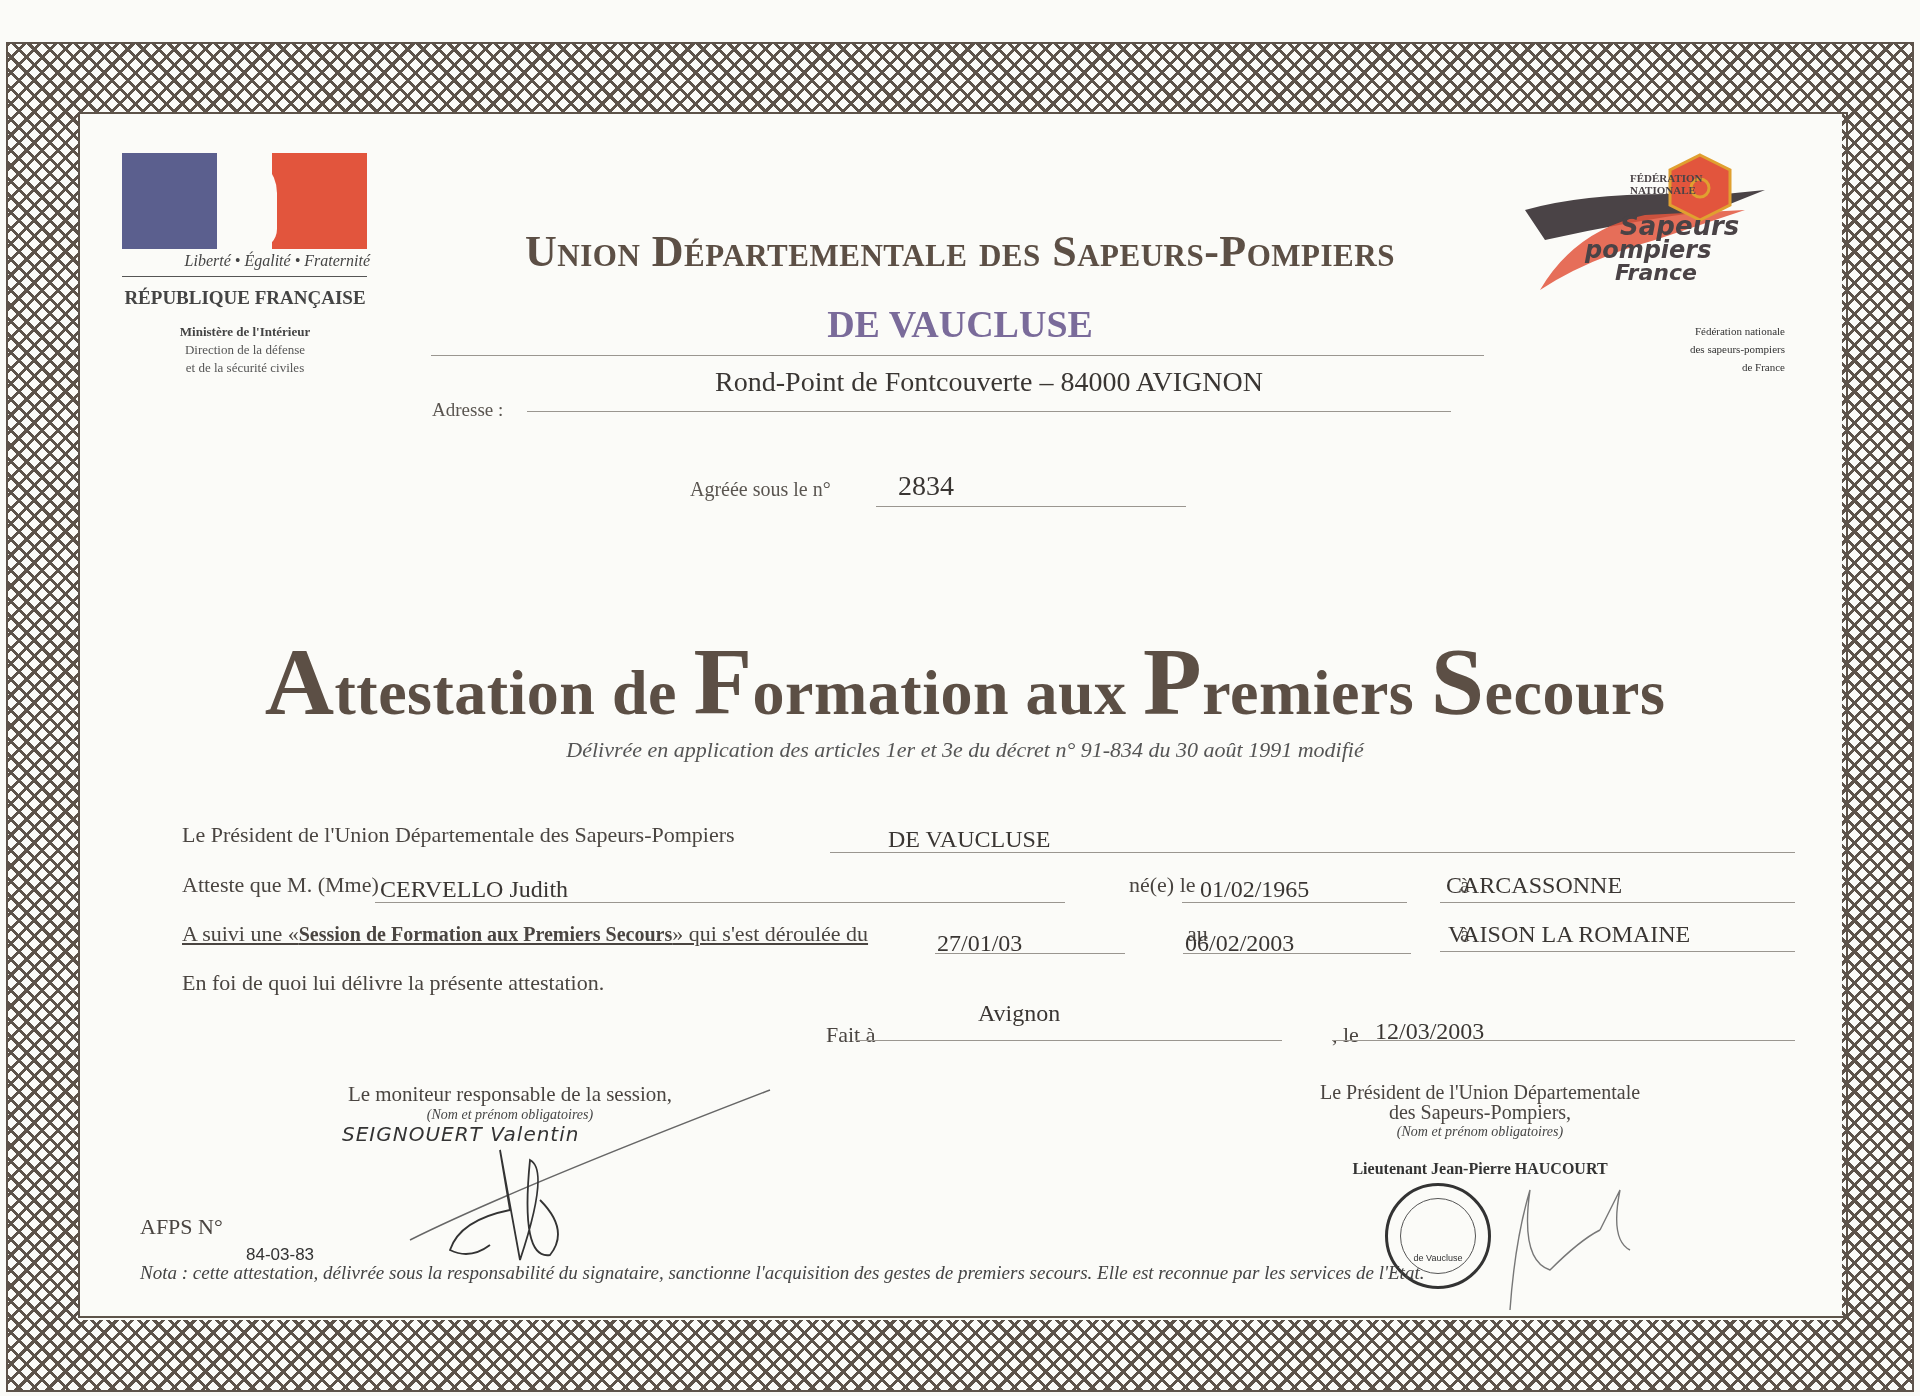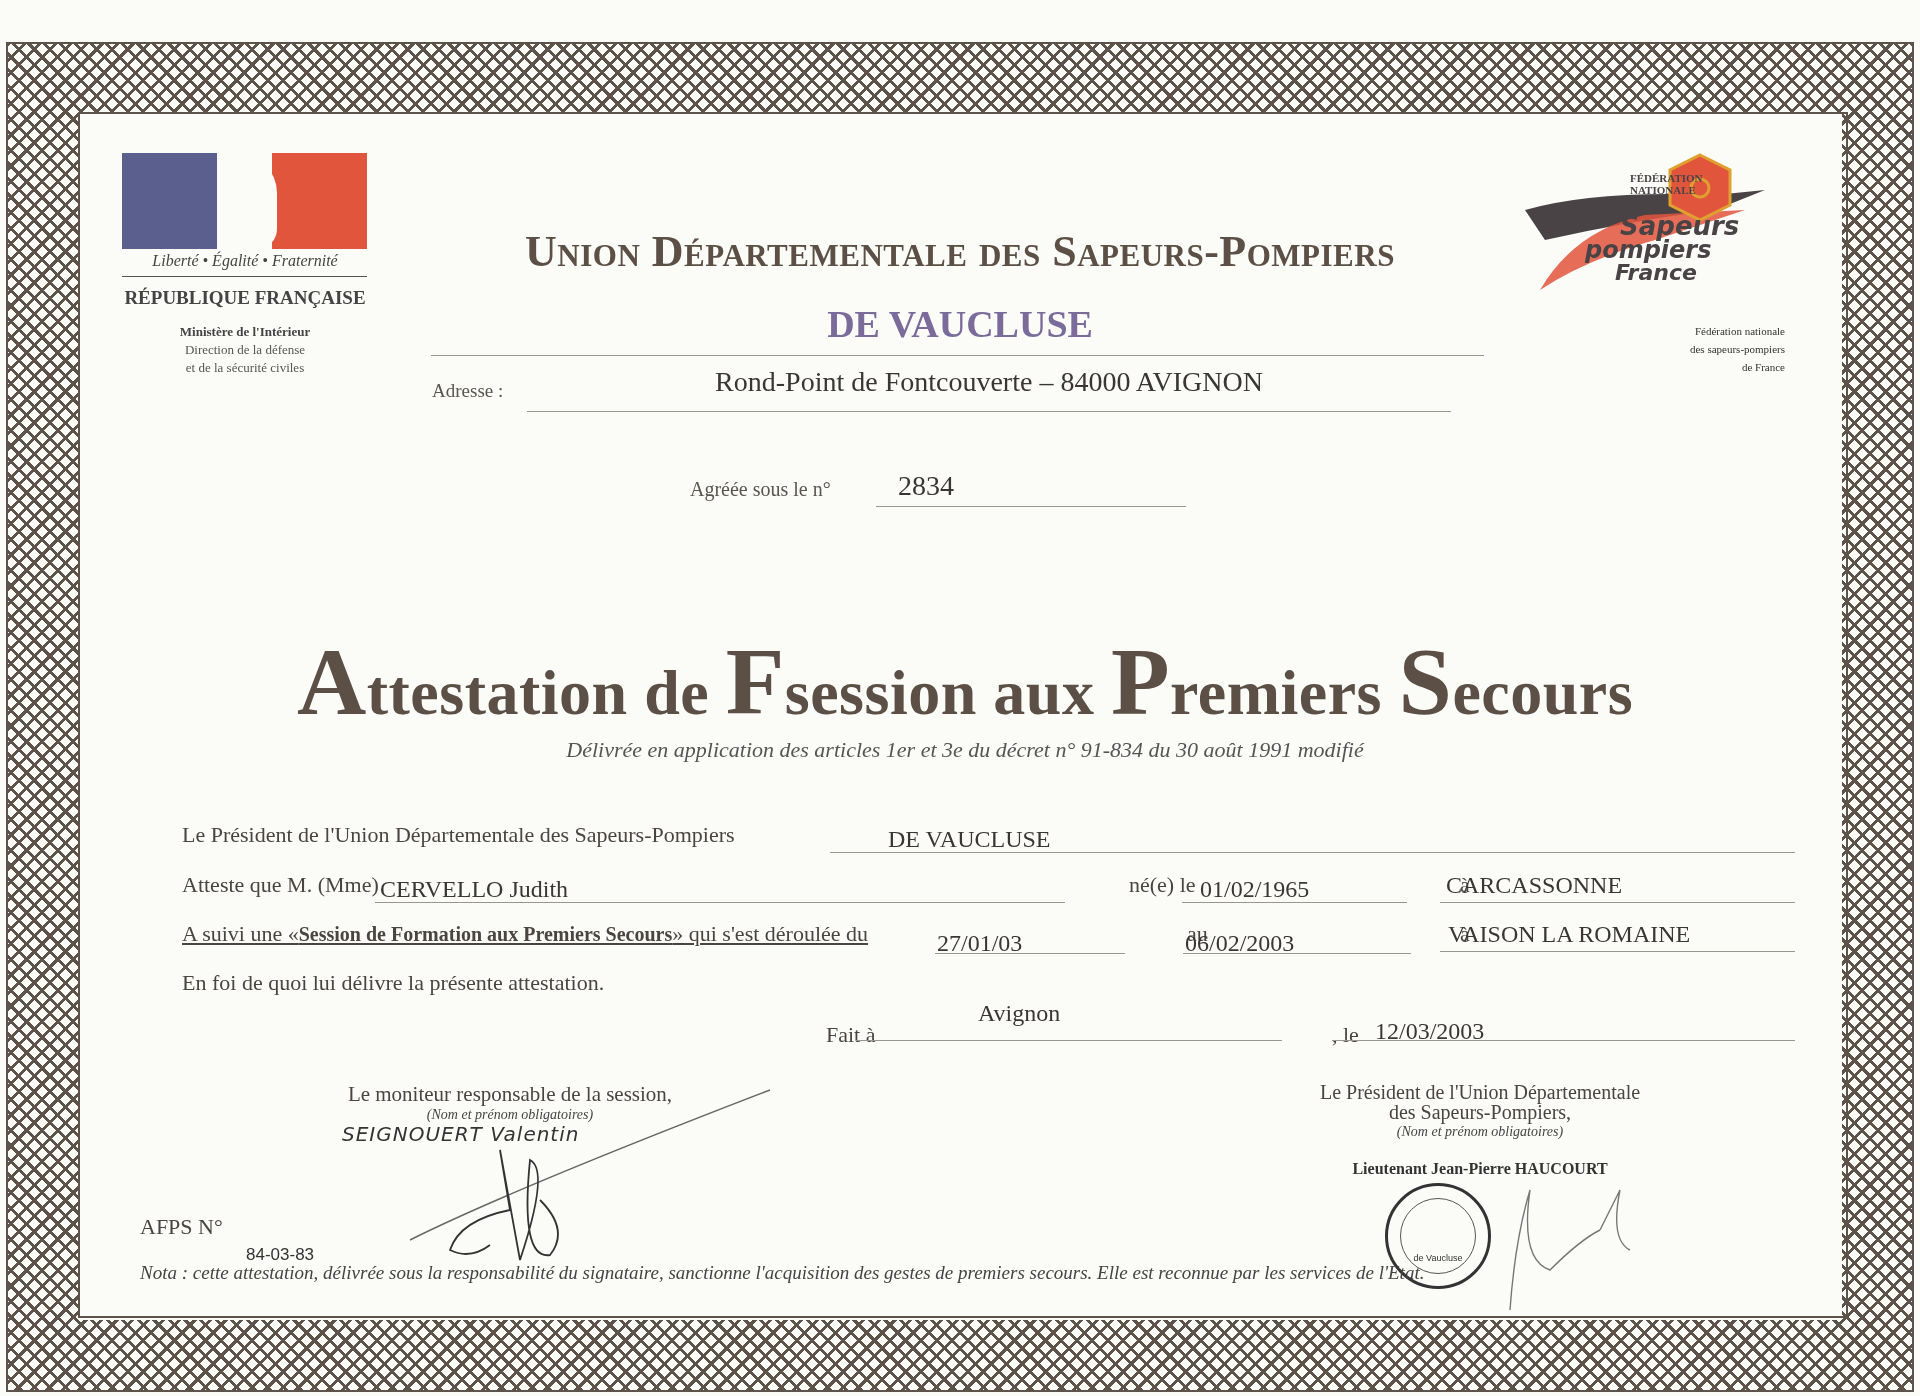--- a/index.html
+++ b/index.html
@@ -40,21 +40,21 @@
 
 <div class="border"></div>
 <div class="border-outer-line"></div>
 <div class="border-inner-line"></div>
 
 <div class="rf-flag">
   <div class="rf-blue"></div>
     <div class="rf-red"></div>
     <div class="rf-face"></div>
 </div>
-<div class="abs" style="left:120px;top:252px;width:250px;font-size:16px;font-style:italic;text-align:center;color:#444;">Liberté • Égalité • Fraternité</div>
+<div class="abs" style="left:120px;top:252px;width:250px;font-size:16px;font-style:italic;text-align:right;color:#444;">Liberté • Égalité • Fraternité</div>
 <div class="hline" style="left:122px;top:276px;width:245px;background:#555;"></div>
 <div class="abs" style="left:116px;top:287px;width:258px;font-size:19px;font-weight:bold;text-align:center;color:#444;font-variant:small-caps;">RÉPUBLIQUE FRANÇAISE</div>
 <div class="abs center" style="left:120px;top:324px;width:250px;font-size:13px;font-weight:bold;color:#444;">Ministère de l'Intérieur</div>
 <div class="abs center" style="left:120px;top:342px;width:250px;font-size:13px;color:#555;">Direction de la défense</div>
 <div class="abs center" style="left:120px;top:360px;width:250px;font-size:13px;color:#555;">et de la sécurité civiles</div>
 
 <div class="ffsp">
   <svg width="270" height="150" viewBox="0 0 270 150">
     <path d="M10 60 Q80 40 200 45 L250 40 L200 60 Q120 70 30 90 Z" fill="#4a4346"></path>
     <path d="M25 140 Q60 80 130 65 L230 60 L140 90 Q70 110 25 140 Z" fill="#e2553d" opacity="0.85"></path>
@@ -69,29 +69,29 @@
   <div class="abs" style="right:0;top:172px;text-align:right;font-size:11px;color:#333;line-height:18px;">
     <div>Fédération nationale</div>
     <div>des sapeurs-pompiers</div>
     <div>de France</div>
   </div>
 </div>
 
 <div class="abs center union-title" style="left:430px;top:226px;width:1060px;">Union Départementale des Sapeurs-Pompiers</div>
 <div class="abs center vaucluse" style="left:430px;top:302px;width:1060px;">DE VAUCLUSE</div>
 <div class="hline" style="left:431px;top:355px;width:1053px;"></div>
-<div class="abs label" style="left:432px;top:380px;font-size:19px;">Adresse :</div>
+<div class="abs label" style="left:432px;top:399px;font-size:19px;">Adresse :</div>
 <div class="abs center value" style="left:527px;top:366px;width:924px;font-size:28px;">Rond-Point de Fontcouverte – 84000  AVIGNON</div>
 <div class="hline" style="left:527px;top:411px;width:924px;"></div>
 <div class="abs label" style="left:690px;top:478px;font-size:20px;">Agréée sous le n°</div>
 <div class="abs value" style="left:898px;top:470px;font-size:28px;">2834</div>
 <div class="hline" style="left:876px;top:506px;width:310px;"></div>
 
 <div class="abs center main-title" style="left:100px;top:626px;width:1730px;white-space:nowrap;">
-  <span class="cap">A</span><span>ttestation de </span><span class="cap">F</span><span>session aux </span><span class="cap">P</span><span>remiers </span><span class="cap">S</span><span>ecours</span>
+  <span class="cap">A</span><span>ttestation de </span><span class="cap">F</span><span>ormation aux </span><span class="cap">P</span><span>remiers </span><span class="cap">S</span><span>ecours</span>
 </div>
 <div class="abs center subtitle" style="left:100px;top:737px;width:1730px;">Délivrée en application des articles 1er et 3e du décret n° 91-834 du 30 août 1991 modifié</div>
 
 <div class="abs row-text" style="left:140px;top:822px;">Le Président de l'Union Départementale des Sapeurs-Pompiers</div>
 <div class="abs value" style="left:888px;top:826px;">DE VAUCLUSE</div>
 <div class="hline" style="left:830px;top:852px;width:965px;"></div>
 
 <div class="abs row-text" style="left:140px;top:872px;">Atteste que M. (Mme)</div>
 <div class="abs value" style="left:380px;top:876px;">CERVELLO Judith</div>
 <div class="hline" style="left:375px;top:902px;width:690px;"></div>

